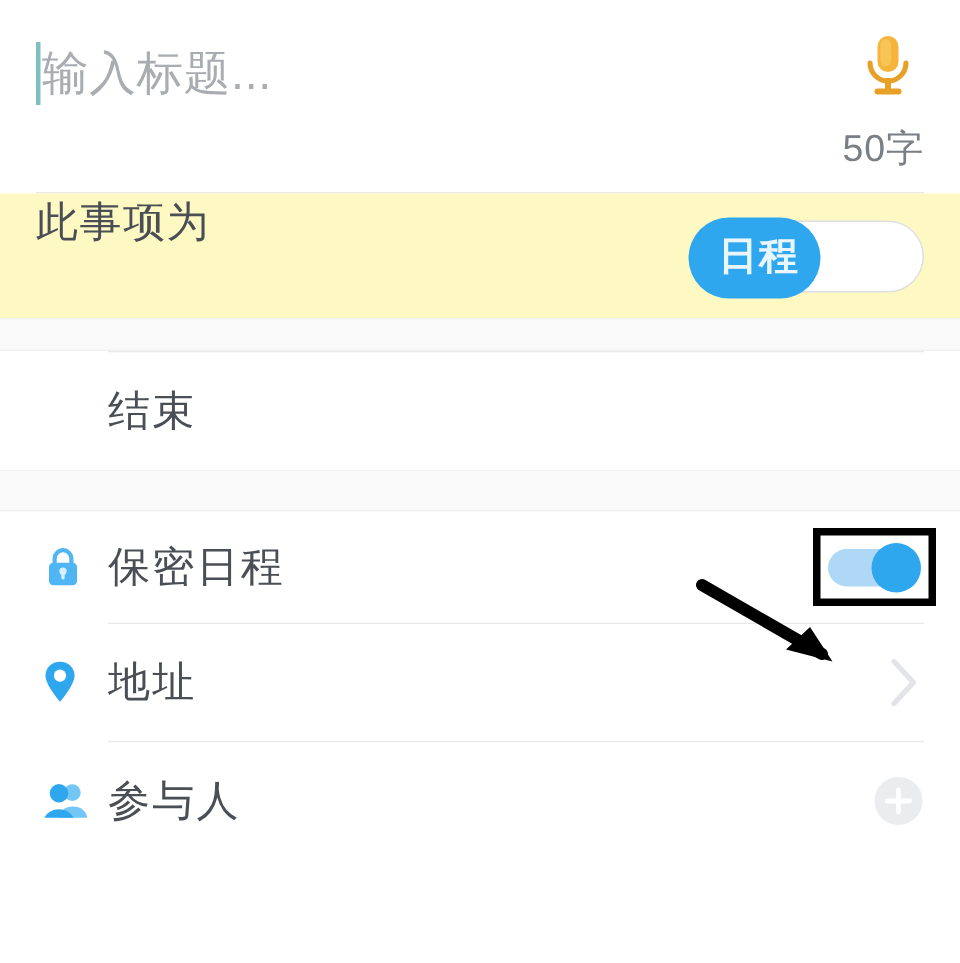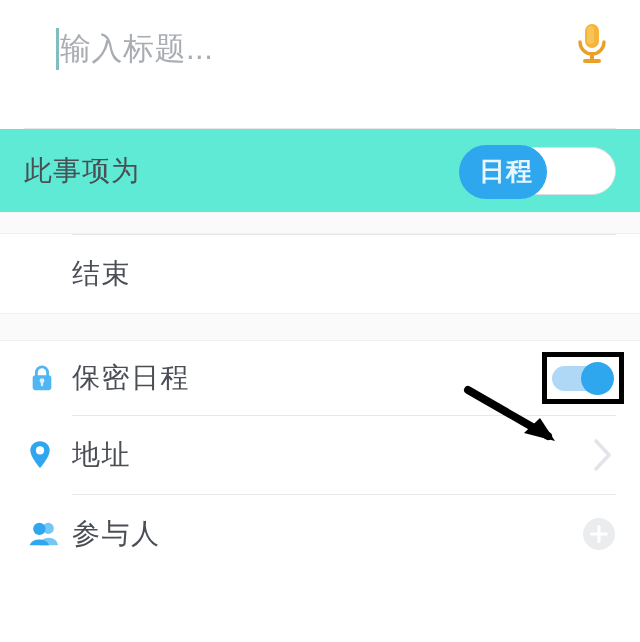--- a/index.html
+++ b/index.html
@@ -16,21 +16,20 @@
     height: 642px;
     background: #ffffff;
   }
 
   
   .title-row {
     position: relative;
     height: 128px;
     background: #ffffff;
     padding: 0 24px;
-    margin-left: 32px;
   }
   .title-input-wrap {
     position: absolute;
     left: 24px;
     top: 28px;
     display: flex;
     align-items: center;
   }
   .caret {
     width: 3px;
@@ -78,23 +77,22 @@
     border-top: 1px solid #f2f2f2;
     border-bottom: 1px solid #f0f0f0;
   }
   .band.h20 { height: 22px; }
   .band.h28 { height: 28px; }
 
   
   .type-row {
     position: relative;
     height: 83px;
-    background: #5eead4;
-    display: flex;
-    align-items: center;
+    background: #fef9c3;
+    display: flex;
     padding: 0 24px;
   }
   .row-label-plain {
     font-size: 28px;
     color: #4a4f55;
     letter-spacing: 1px;
   }
   .segmented {
     position: absolute;
     right: 24px;
@@ -260,20 +258,21 @@
     <div class="mic-icon">
       <svg viewBox="0 0 36 44" width="36" height="44">
         <rect x="11" y="2" width="14" height="24" rx="7" fill="#f5b43c"></rect>
         <rect x="13" y="4" width="7" height="18" rx="3.5" fill="#f7c556"></rect>
         <path d="M6 20 a12 12 0 0 0 24 0" stroke="#e9a029" stroke-width="3.4" fill="none" stroke-linecap="round"></path>
         <rect x="16" y="30" width="4" height="8" fill="#e9a029"></rect>
         <rect x="9" y="37" width="18" height="4" rx="2" fill="#e9a029"></rect>
       </svg>
     </div>
 
+    <div class="char-count">50字</div>
   </div>
 
   <div class="hairline"></div>
 
   <div class="type-row">
     <span class="row-label-plain">此事项为</span>
 
     <div class="segmented">
       <div class="seg-pill"></div>
       <span class="seg-label-on">日程</span>

